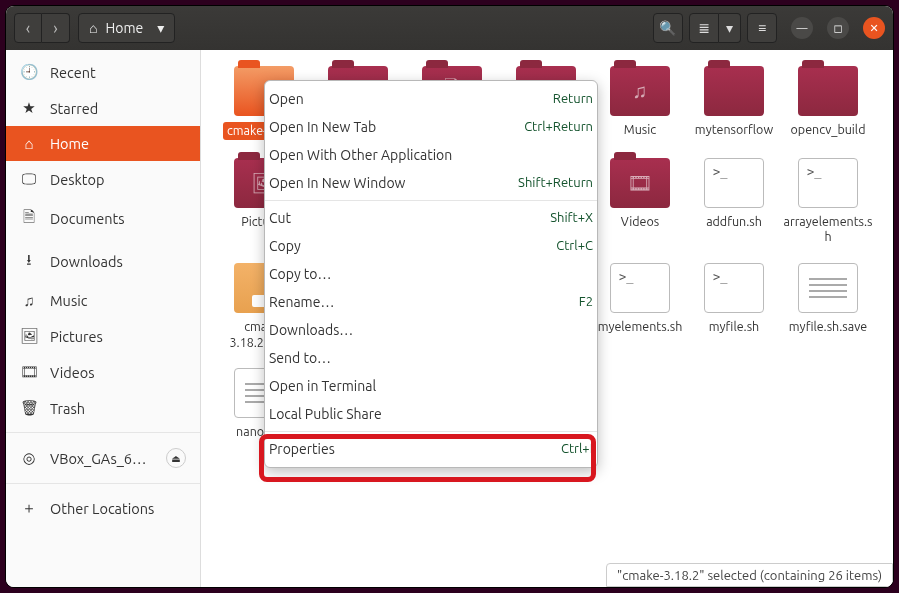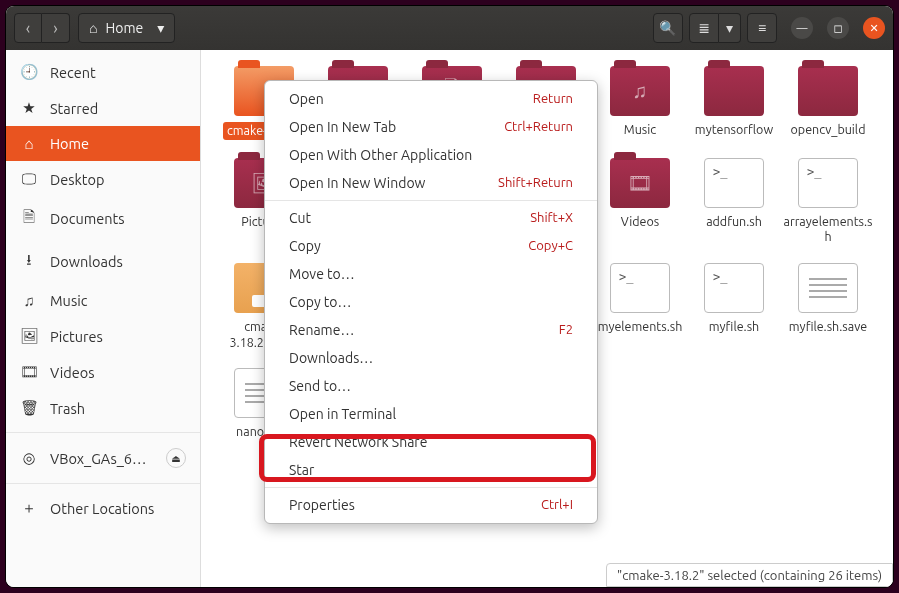--- a/index.html
+++ b/index.html
@@ -35,22 +35,22 @@
   .file { background: #fff; border: 1px solid #bbb; border-radius: 3px; position: relative; }
   .file .glyph { position: absolute; top: 6px; left: 8px; font-size: 12px; color: #555; font-family: monospace; }
   .file.txt .lines { position: absolute; top: 14px; left: 10px; right: 10px; }
   .file.txt .lines div { height: 2px; background: #aaa; margin-bottom: 4px; }
   .tarball { background: linear-gradient(#f3b268,#e8a14f); border-radius: 4px; position: relative; }
   .tarball::after { content: ""; position: absolute; bottom: 6px; left: 50%; transform: translateX(-50%); width: 24px; height: 12px; background: #fff; border-radius: 2px; }
   .item .lbl { line-height: 1.25; max-width: 90px; word-break: break-word; }
   .item .lbl.selbg { background: #e95420; color: #fff; border-radius: 3px; padding: 1px 4px; }
   .statusbar { position: absolute; bottom: 0; right: 0; background: #fff; border: 1px solid #ccc; border-radius: 4px 0 0 0; padding: 4px 10px; font-size: 13px; color: #444; }
   .ctxmenu { position: absolute; top: 74px; left: 258px; width: 334px; background: #fff; border: 1px solid #b8b8b8; border-radius: 6px; box-shadow: 0 4px 14px rgba(0,0,0,0.25); padding: 4px 0; font-size: 14px; color: #333; z-index: 10; }
-  .mi { display: flex; justify-content: space-between; padding: 6px 24px; }
-  .mi .sc { color: #b91c1c; font-size: 13px; }
+  .mi { display: flex; justify-content: space-between; padding: 6px 4px; }
+  .mi .sc { color: #14532d; font-size: 13px; }
   .msep { height: 1px; background: #e5e5e5; margin: 3px 0; }
   .highlight-box { position: absolute; border: 5px solid #d8171f; border-radius: 8px; pointer-events: none; z-index: 20; left: 253px; top: 428px; width: 337px; height: 48px; }
 </style>
 </head>
 <body>
 
 <div class="window">
 
   <div class="titlebar">
     <div class="navbtn">‹</div>
@@ -303,46 +303,40 @@
         <span>Open In New Window</span>
         <span class="sc">Shift+Return</span>
       </div>
       <div class="msep"></div>
       <div class="mi">
         <span>Cut</span>
         <span class="sc">Shift+X</span>
       </div>
       <div class="mi">
         <span>Copy</span>
-        <span class="sc">Copy+C</span>
-      </div>
-      <div class="mi">
-        <span>Move to…</span>
+        <span class="sc">Ctrl+C</span>
       </div>
       <div class="mi">
         <span>Copy to…</span>
       </div>
       <div class="mi">
         <span>Rename…</span>
         <span class="sc">F2</span>
       </div>
       <div class="mi">
         <span>Downloads…</span>
       </div>
       <div class="mi">
         <span>Send to…</span>
       </div>
       <div class="mi">
         <span>Open in Terminal</span>
       </div>
       <div class="mi">
-        <span>Revert Network Share</span>
-      </div>
-      <div class="mi">
-        <span>Star</span>
+        <span>Local Public Share</span>
       </div>
       <div class="msep"></div>
       <div class="mi">
         <span>Properties</span>
         <span class="sc">Ctrl+I</span>
       </div>
     </div>
   <div class="highlight-box"></div>
 </div>
 

